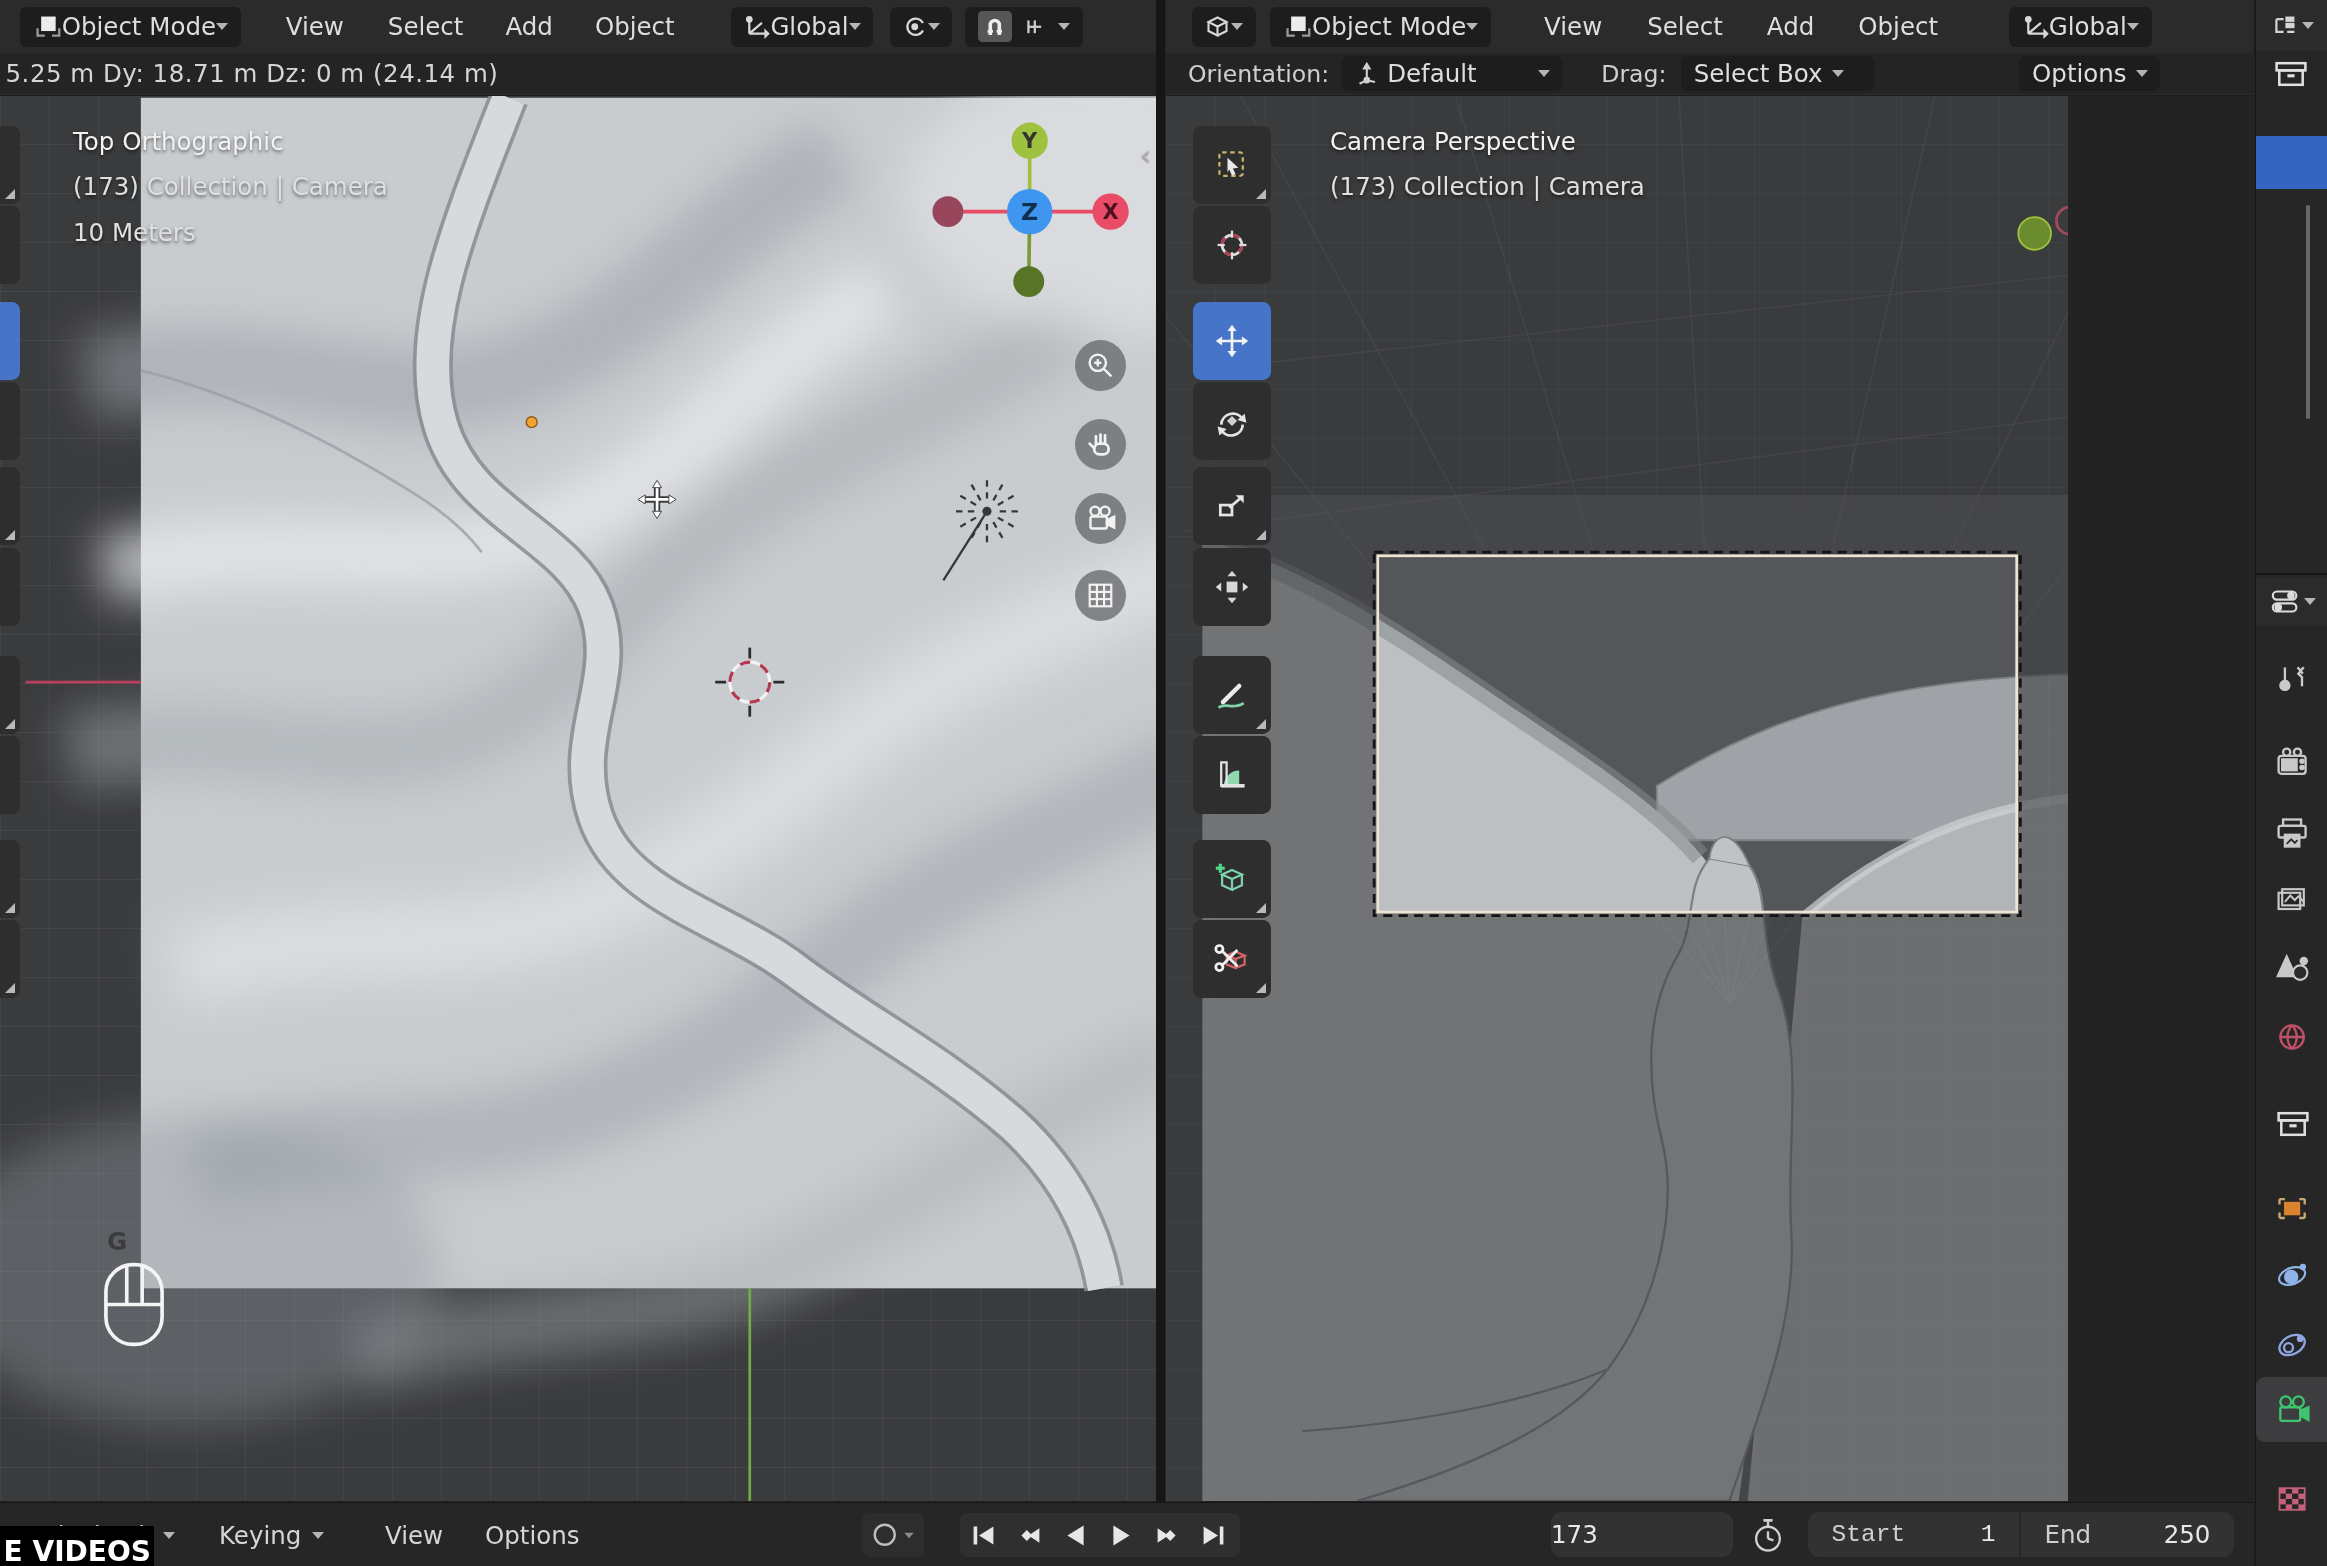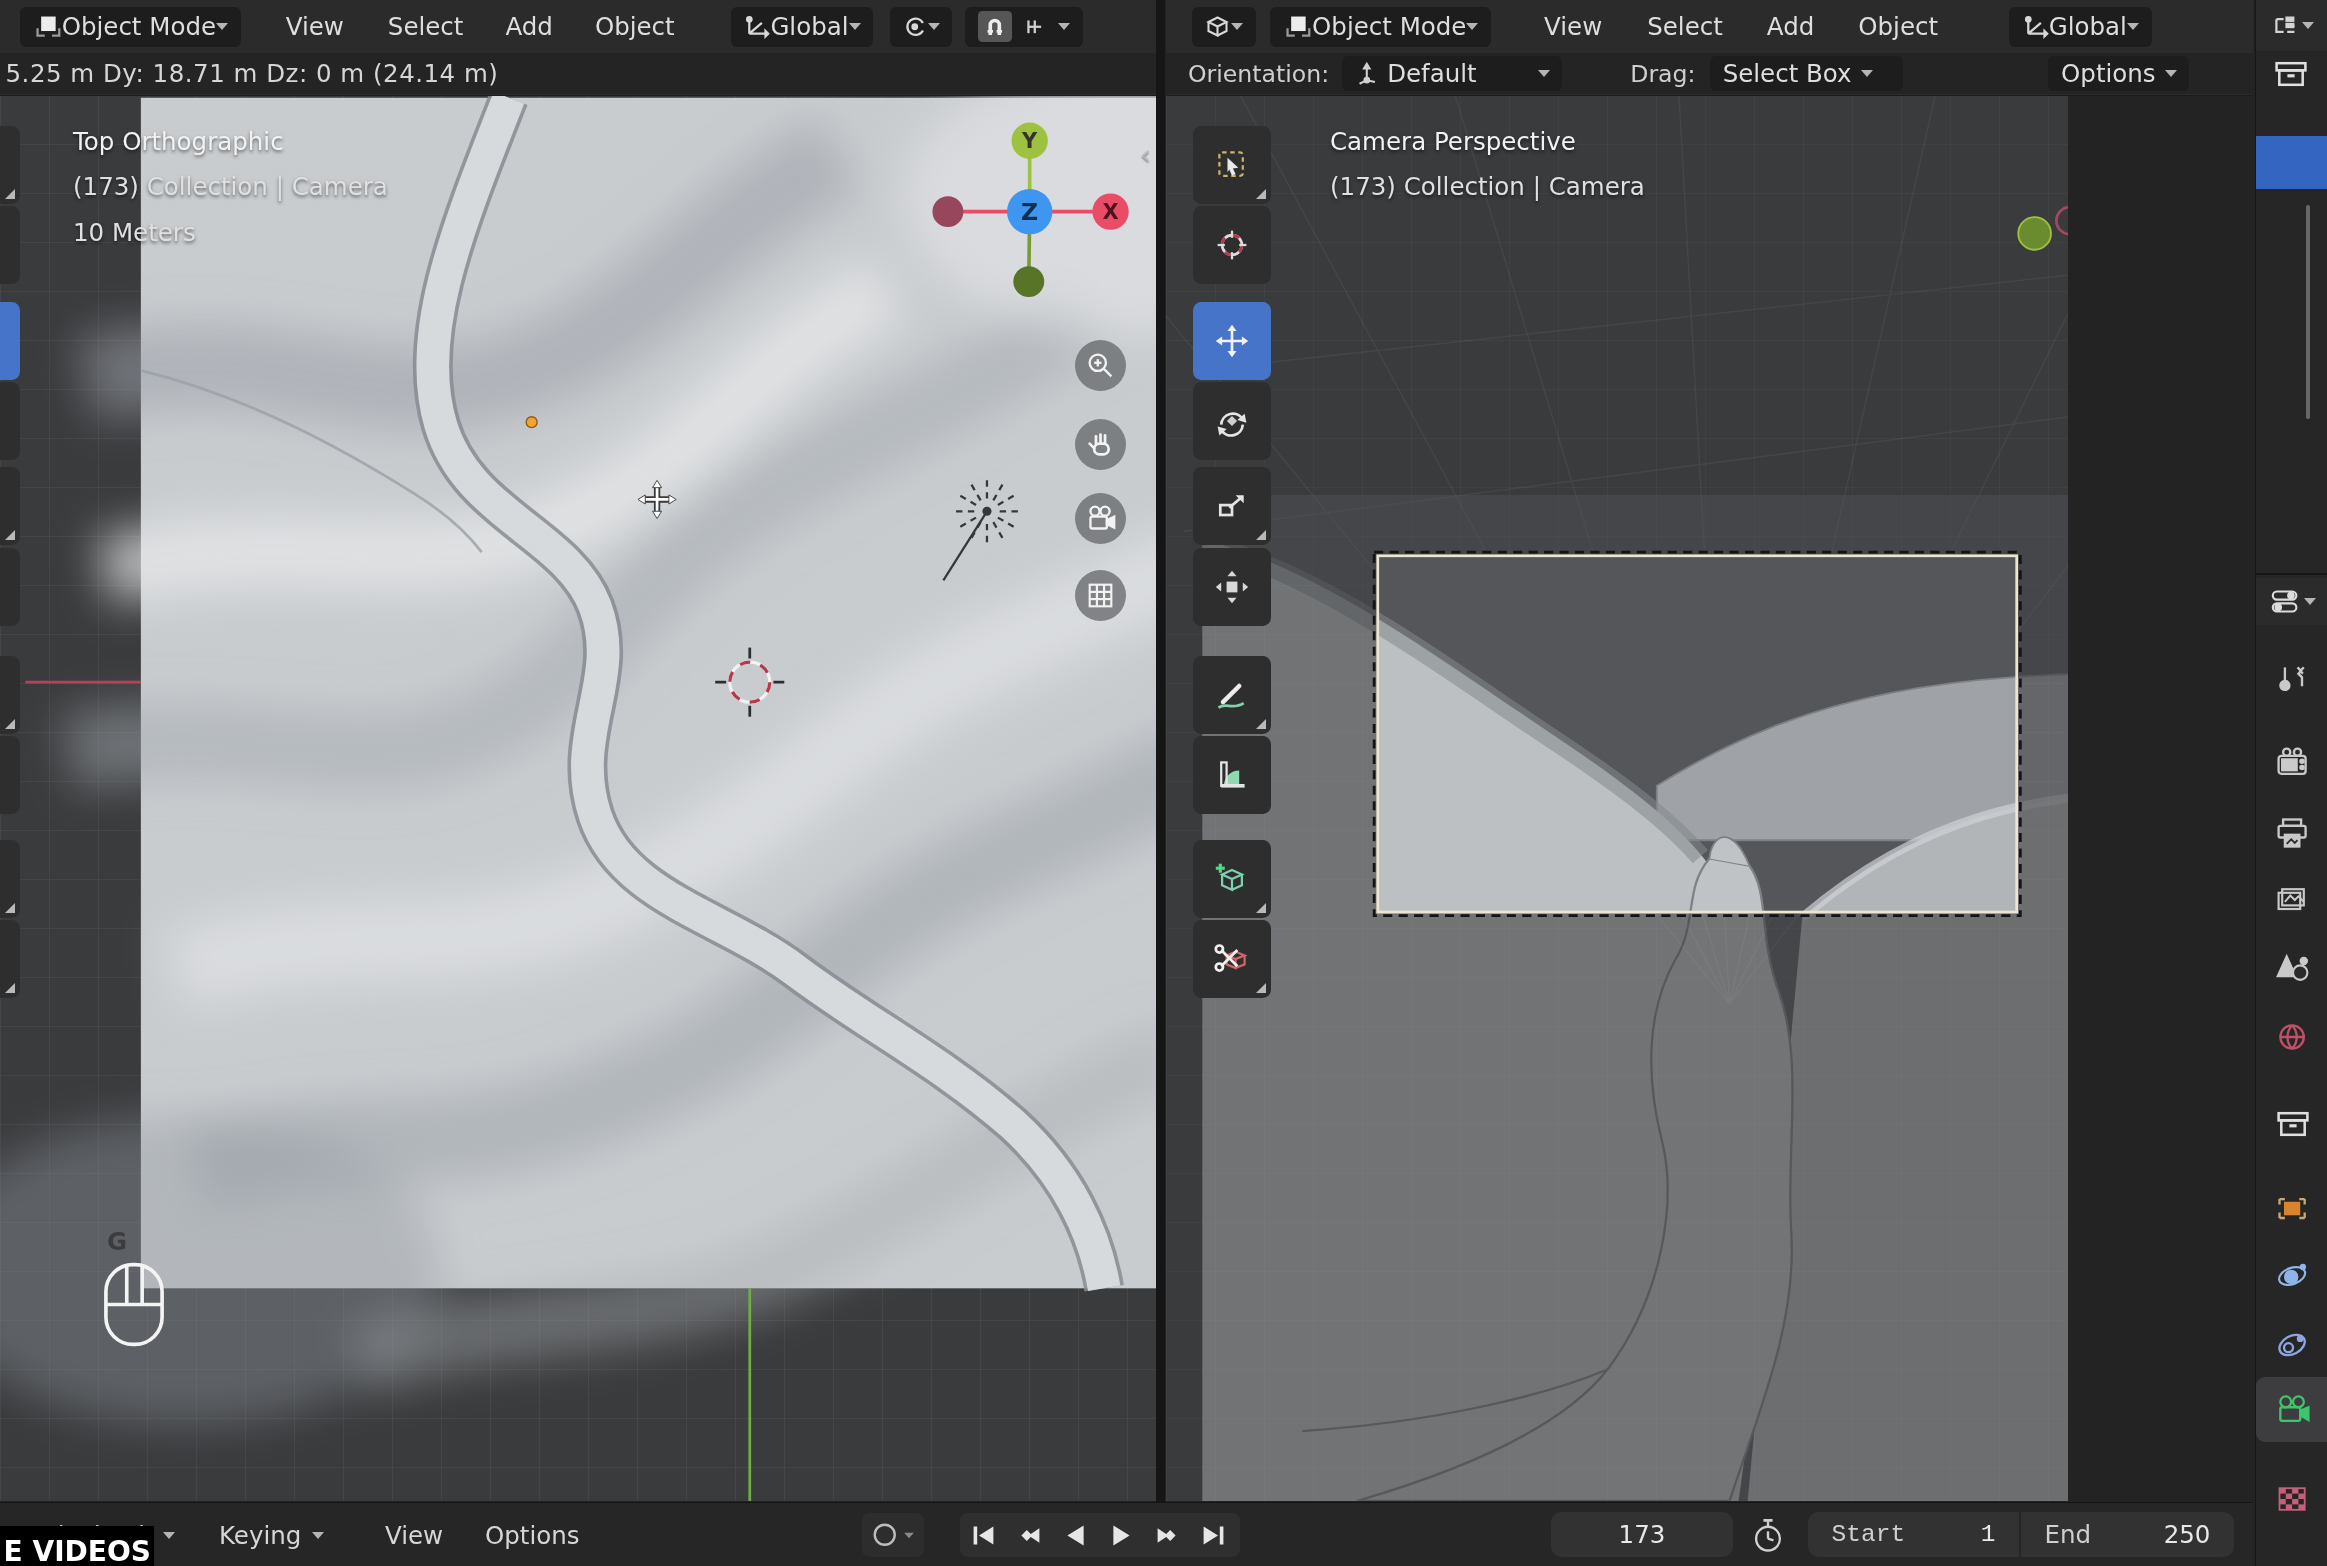--- a/index.html
+++ b/index.html
@@ -36,21 +36,21 @@
   
   #right-col{position:absolute;left:2255px;top:0;width:73px;height:1566px;background:#262627;border-left:1.8px solid #161617;}
   #outliner-hdr{position:absolute;left:0;top:0;width:73px;height:51px;background:#2b2b2c;display:flex;align-items:center;justify-content:center;gap:3.6px;}
   .sel-row{position:absolute;left:0;width:73px;height:53px;}
   .prop-tab{position:absolute;left:0;width:73px;height:65px;display:flex;align-items:center;justify-content:center;}
   .prop-tab.active{background:#3d3d3f;border-radius:9px 0 0 9px;}
   
   #timeline{position:absolute;left:0;top:1502px;width:2253px;height:65px;background:#262627;border-top:1.8px solid #151516;
             display:block;}
   .tl-menu{position:absolute;top:0;height:65px;display:flex;align-items:center;gap:11px;font-size:24.5px;color:#d6d6d6;}
-  .tl-field{position:absolute;top:9px;height:45px;background:#323233;border-radius:11px;display:flex;align-items:center;justify-content:center;font-size:24.5px;color:#e8e8e8;}
+  .tl-field{position:absolute;top:9px;height:45px;background:#323233;border-radius:11px;display:flex;align-items:center;justify-content:flex-start;font-size:24.5px;color:#e8e8e8;}
   .transport{position:absolute;top:10px;height:44px;background:#2f2f30;border-radius:7.3px;display:flex;align-items:center;}
   .t-btn{width:46px;height:44px;display:flex;align-items:center;justify-content:center;}
   #watermark{position:absolute;left:0;top:1526px;width:150px;height:51px;background:#000;color:#fff;
              font-size:28px;font-weight:bold;display:flex;align-items:center;padding-left:3.6px;z-index:50;}
   svg{display:block;}
 </style>
 </head>
 <body>
 
 <div id="stage">
@@ -499,21 +499,21 @@
       <span class="lbl-dim" style="margin-left:22px;">Orientation:</span>
       <div class="pill-sm" style="margin-left:12.7px;min-width:195px;">
         <svg width="23.6" height="23.6" fill="none" stroke="#cfcfcf" stroke-width="2.3" viewBox="0 0 26 26">
             <path d="M13,20 V5 M13,20 L5,24 M13,20 L22,22"></path>
             <polygon points="10,7 13,2 16,7" fill="#cfcfcf"></polygon>
             <circle cx="13" cy="20" r="2.5" fill="#cfcfcf"></circle>
           </svg>
         <span class="menu-label">Default</span>
         <span class="chev" style="margin-left:auto;"></span>
       </div>
-      <span class="lbl-dim" style="margin-left:68px;">Drag:</span>
+      <span class="lbl-dim" style="margin-left:39px;">Drag:</span>
       <div class="pill-sm" style="margin-left:14.5px;min-width:168px;">
         <span class="menu-label">Select Box</span>
         <span class="chev"></span>
       </div>
       <div class="pill-sm" style="margin-left:145px;">
         <span class="menu-label">Options</span>
         <span class="chev"></span>
       </div>
     </div>
   </div>

